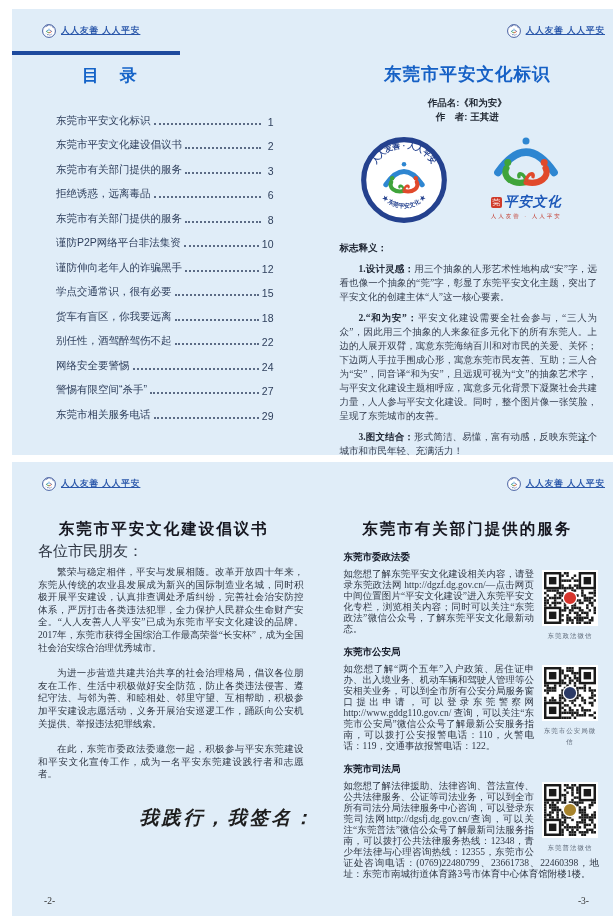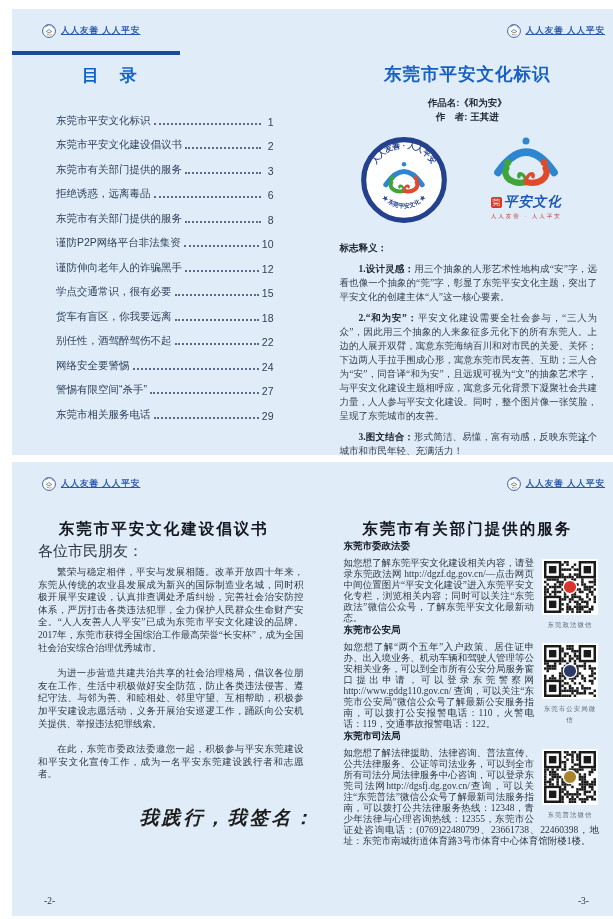--- a/index.html
+++ b/index.html
@@ -55,21 +55,21 @@
     color:#15161f;letter-spacing:2px;}
   .salute{margin:2px 26px 0 26px;font-size:15px;color:#2f3744;}
   .body-p{margin:5px 12px 0 26px;font-size:9.5px;line-height:12.6px;color:#2f3744;
     text-align:justify;text-indent:2em;}
   .gap{margin-top:13px;}
   .signature{margin:24px 0 0 56px;font-size:19px;font-style:italic;font-weight:bold;
     color:#1e1e1e;letter-spacing:3px;text-align:right;}
 
   
   .svc{margin:0 20px 0 28px;}
-  .sec-head{font-family:"Liberation Sans",sans-serif;font-weight:bold;
+  .sec-head{margin-top:11px;font-family:"Liberation Sans",sans-serif;font-weight:bold;
     font-size:9.5px;color:#101624;}
   .sec-body{margin-top:5px;font-size:9.5px;line-height:11px;color:#2f3744;
     text-align:justify;}
   .sec-body .txt{text-indent:2em;display:inline;}
   .qr-box{float:right;width:58px;margin:1px 0 2px 7px;text-align:center;}
   .qr-box svg{width:56px;height:56px;background:#fff;padding:2px;box-sizing:border-box;}
   .qr-cap{font-size:6.5px;color:#5a6676;margin-top:1px;letter-spacing:1px;
     font-family:"Liberation Sans",sans-serif;}
   .clear{clear:both;}
 

